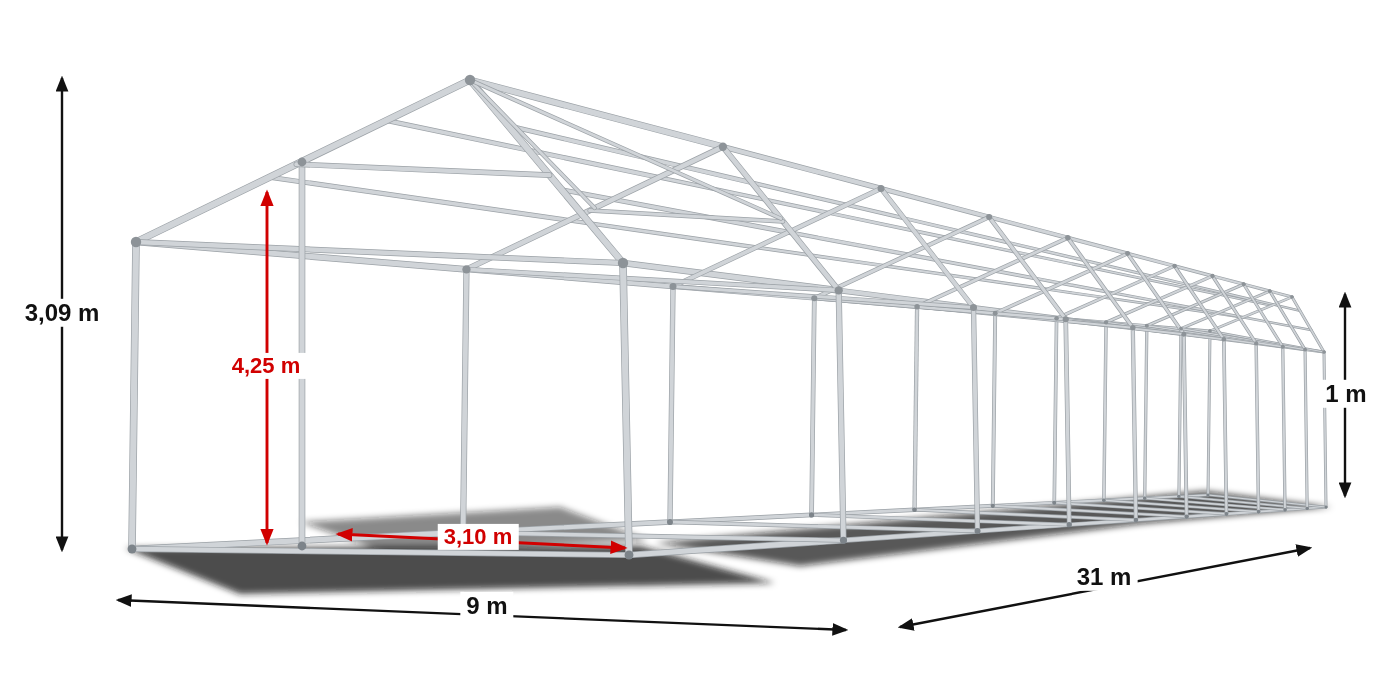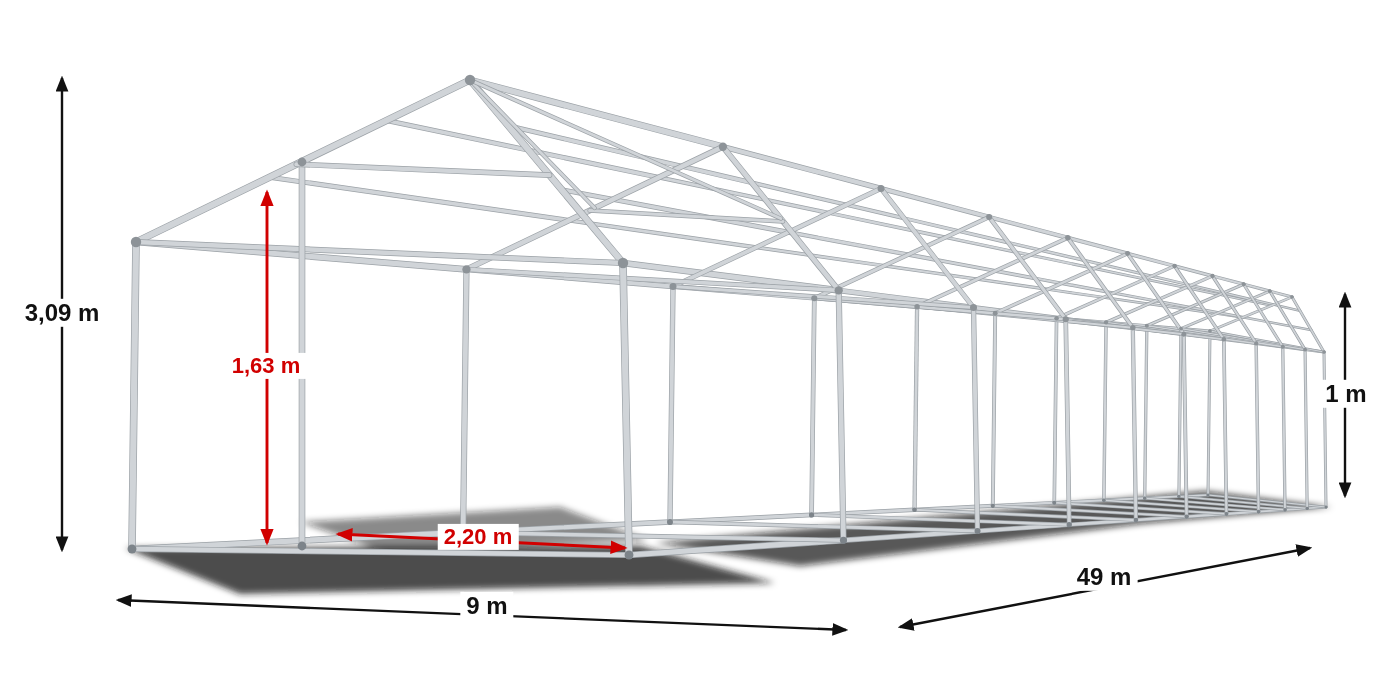--- a/index.html
+++ b/index.html
@@ -448,18 +448,18 @@
       <line class="dim-black" x1="62" y1="78" x2="62" y2="550" marker-start="url(#ah-black)" marker-end="url(#ah-black)"></line>
       <line class="dim-red" x1="267" y1="192" x2="267" y2="543" marker-start="url(#ah-red)" marker-end="url(#ah-red)"></line>
       <line class="dim-black" x1="1345" y1="294" x2="1345" y2="496" marker-start="url(#ah-black)" marker-end="url(#ah-black)"></line>
       <line class="dim-red" x1="338" y1="534" x2="625" y2="548" marker-start="url(#ah-red)" marker-end="url(#ah-red)"></line>
       <line class="dim-black" x1="118" y1="600" x2="846" y2="630" marker-start="url(#ah-black)" marker-end="url(#ah-black)"></line>
       <line class="dim-black" x1="900" y1="627" x2="1310" y2="548" marker-start="url(#ah-black)" marker-end="url(#ah-black)"></line>
     </g>
   </svg>
 
   <div class="dim-label" style="left:62px;  top:313px">3,09 m</div>
-  <div class="dim-label red" style="left:266px; top:366px">1,63 m</div>
+  <div class="dim-label red" style="left:266px; top:366px">4,25 m</div>
   <div class="dim-label" style="left:1346px;top:394px">1 m</div>
-  <div class="dim-label red" style="left:478px; top:537px">2,20 m</div>
+  <div class="dim-label red" style="left:478px; top:537px">3,10 m</div>
   <div class="dim-label" style="left:487px; top:606px">9 m</div>
-  <div class="dim-label" style="left:1104px;top:577px">49 m</div>
+  <div class="dim-label" style="left:1104px;top:577px">31 m</div>
 </div>
 
 </body></html>

